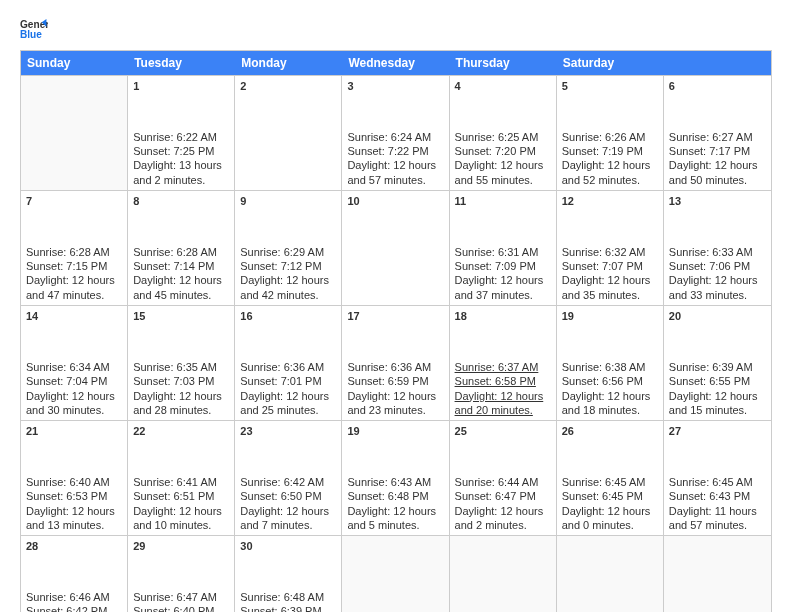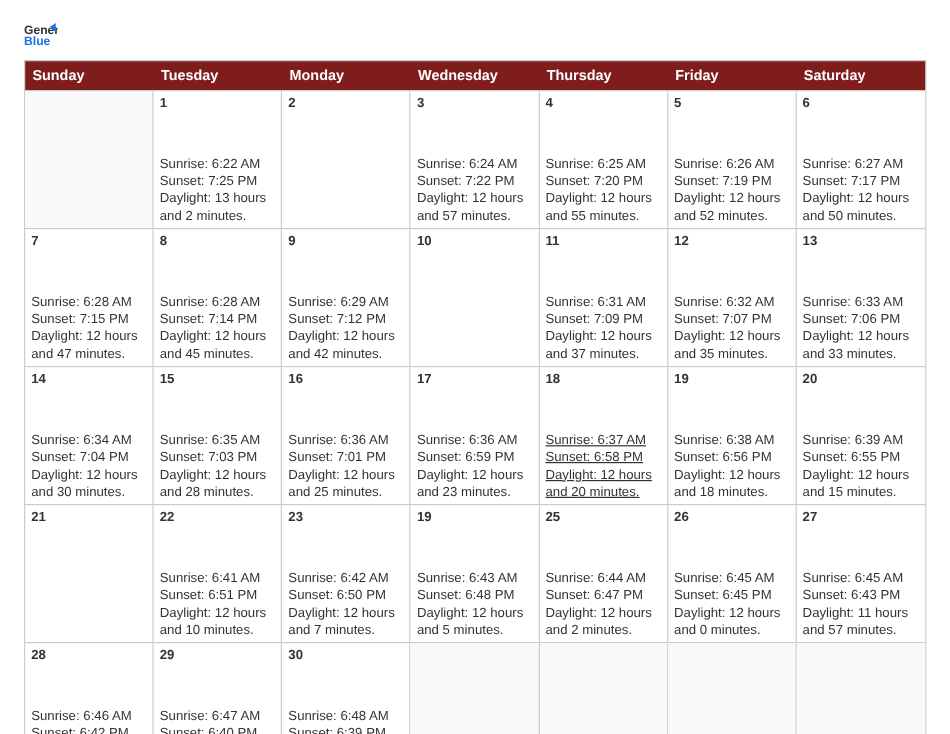--- a/index.html
+++ b/index.html
@@ -47,21 +47,21 @@
     }
     .calendar {
       flex: 1;
       display: flex;
       flex-direction: column;
       border: 1px solid #ccc;
     }
     .cal-header {
       display: grid;
       grid-template-columns: repeat(7, 1fr);
-      background: #7f1d1d;
+      background: #3b82f6;
     }
     .cal-header-cell {
       color: #fff;
       font-size: 12px;
       font-weight: bold;
       padding: 5px 6px;
       text-align: left;
     }
     .cal-body {
       display: flex;
@@ -120,21 +120,20 @@
     </div>
   </div>
 
   <div class="calendar">
     <div class="cal-header">
     <div class="cal-header-cell">Sunday</div>
         <div class="cal-header-cell">Tuesday</div>
         <div class="cal-header-cell">Monday</div>
         <div class="cal-header-cell">Wednesday</div>
         <div class="cal-header-cell">Thursday</div>
-        <div class="cal-header-cell">Friday</div>
         <div class="cal-header-cell">Saturday</div>
       </div>
     <div class="cal-body">
     <div class="cal-row">
           <div class="cal-cell empty"></div>
           <div class="cal-cell">
             <span class="day-num">1</span>
             <div class="cell-text" style="white-space: pre-line;">Sunrise: 6:22 AM
 Sunset: 7:25 PM
 Daylight: 13 hours and 2 minutes.</div>
@@ -248,20 +247,23 @@
           <div class="cal-cell">
             <span class="day-num">20</span>
             <div class="cell-text" style="white-space: pre-line;">Sunrise: 6:39 AM
 Sunset: 6:55 PM
 Daylight: 12 hours and 15 minutes.</div>
           </div>
         </div>
         <div class="cal-row">
           <div class="cal-cell">
             <span class="day-num">21</span>
+            <div class="cell-text" style="white-space: pre-line;">Sunrise: 6:40 AM
+Sunset: 6:53 PM
+Daylight: 12 hours and 13 minutes.</div>
           </div>
           <div class="cal-cell">
             <span class="day-num">22</span>
             <div class="cell-text" style="white-space: pre-line;">Sunrise: 6:41 AM
 Sunset: 6:51 PM
 Daylight: 12 hours and 10 minutes.</div>
           </div>
           <div class="cal-cell">
             <span class="day-num">23</span>
             <div class="cell-text" style="white-space: pre-line;">Sunrise: 6:42 AM

